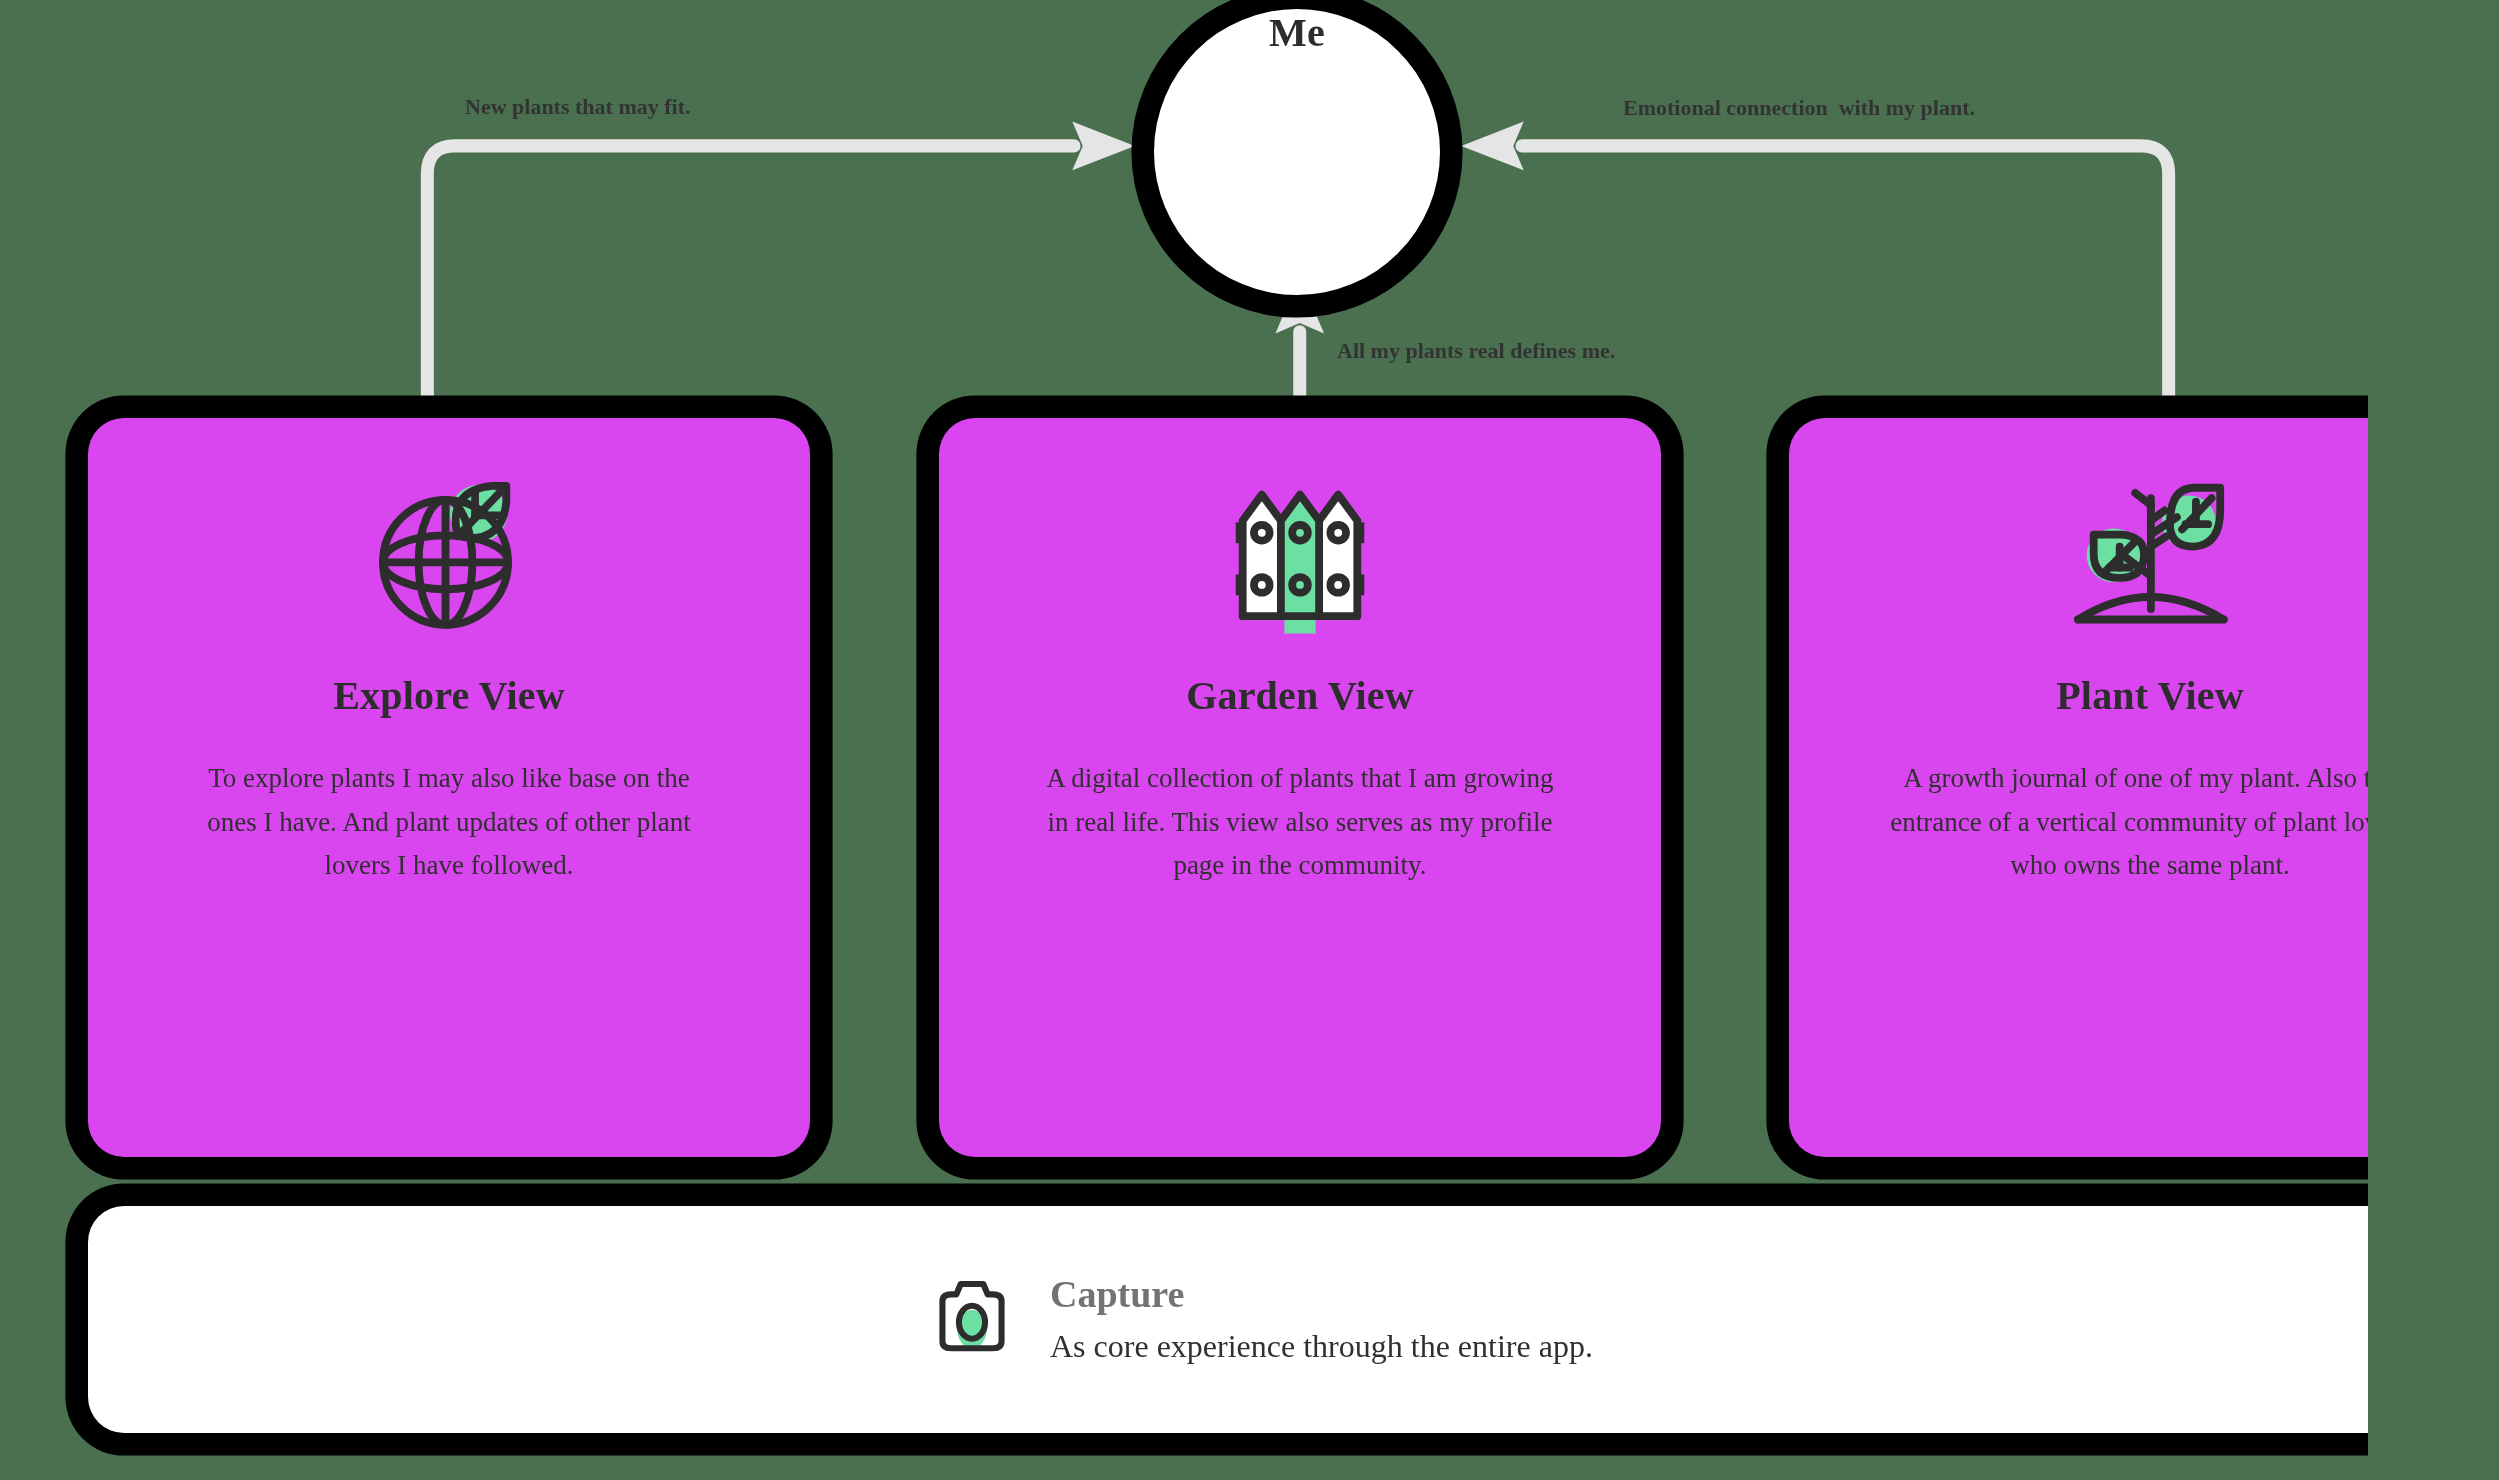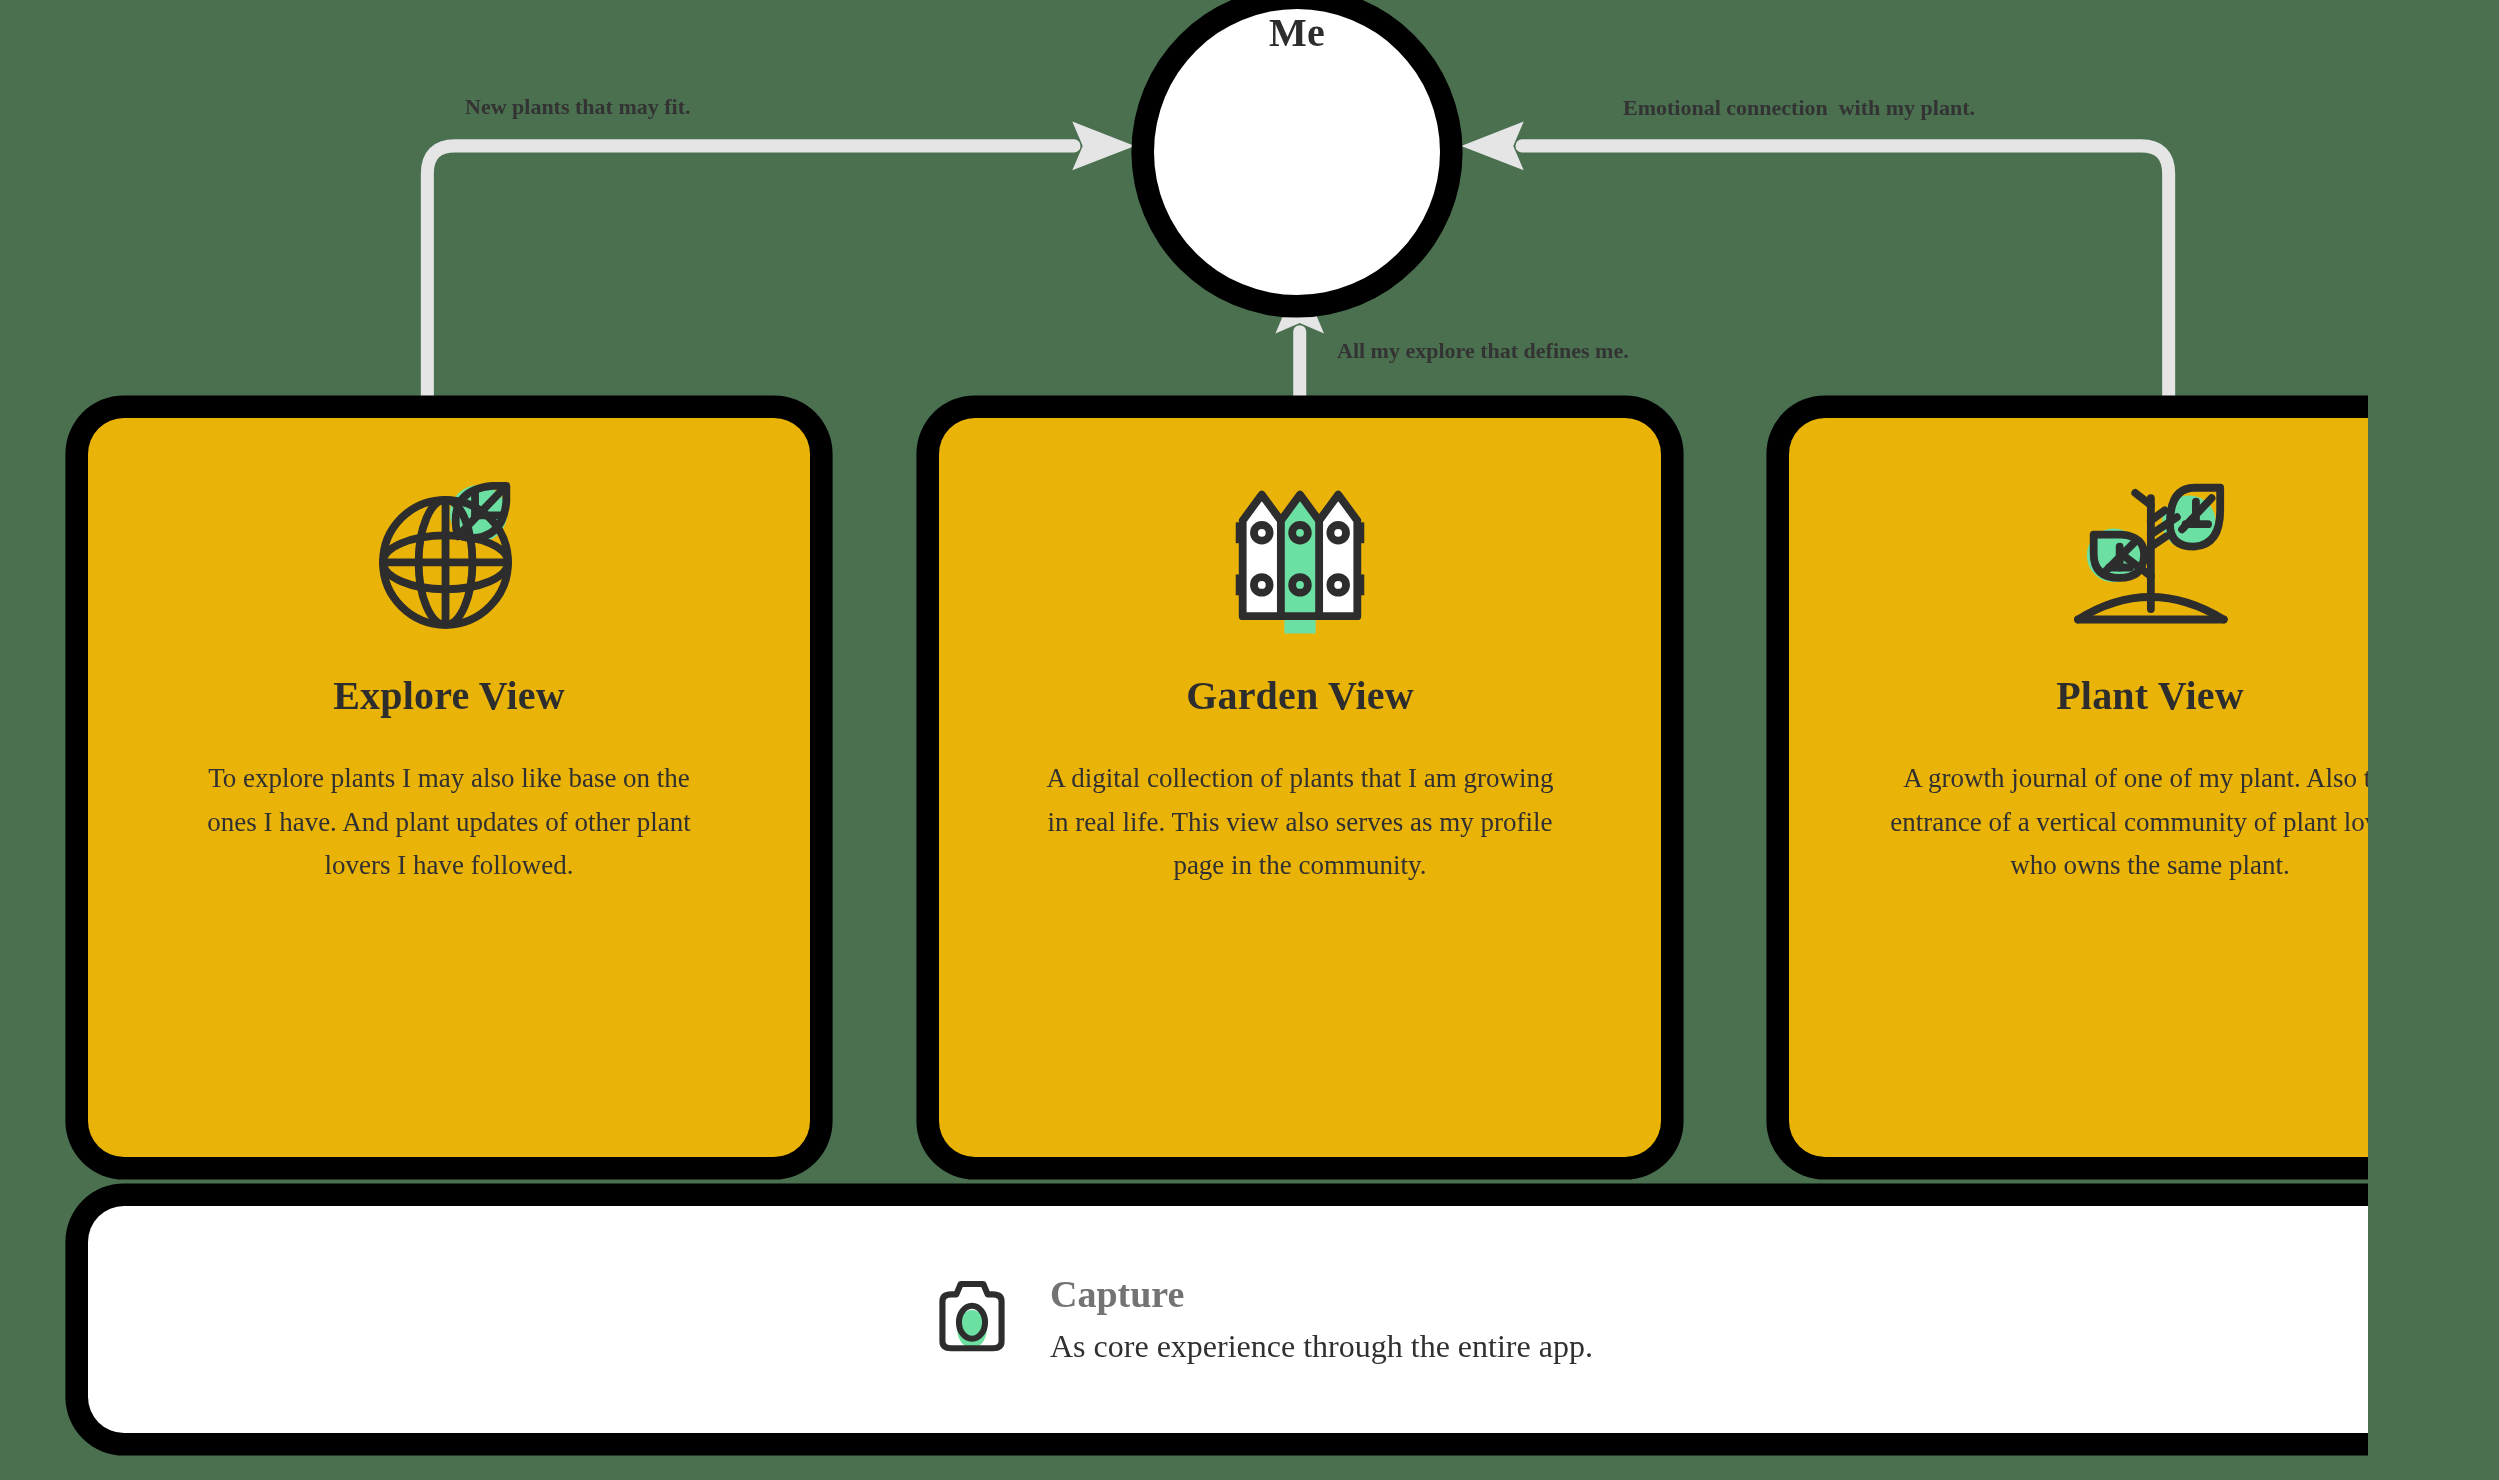--- a/index.html
+++ b/index.html
@@ -43,21 +43,21 @@
   .me-label {
     font-size: 40px;
     font-weight: bold;
     color: #2d2d2d;
     letter-spacing: 0.2px;
   }
 
   
   .card {
     position: absolute;
-    background: #eab308;
+    background: #d946ef;
     border-radius: 36px;
     box-shadow: 0 0 0 22.6px #000000;
     z-index: 4;
     display: flex;
     flex-direction: column;
     align-items: center;
     box-sizing: border-box;
   }
   #card-explore { left: 40px;   top: 418px; width: 722px; height: 739px; }
   #card-garden  { left: 891px; top: 418px; width: 722px; height: 739px; }
@@ -145,21 +145,21 @@
     <polygon points="1180,140 1252,168 1180,196 1192,168" fill="#e5e5e5"></polygon>
 
     <path d="M 1442 470 L 1442 382" fill="none" stroke="#e5e5e5" stroke-width="15" stroke-linecap="round"></path>
     <polygon points="1414,384 1442,318 1470,384 1442,372" fill="#e5e5e5"></polygon>
 
     <path d="M 2443 470 L 2443 200 Q 2443 168 2411 168 L 1698 168" fill="none" stroke="#e5e5e5" stroke-width="15" stroke-linecap="round"></path>
     <polygon points="1700,140 1628,168 1700,196 1688,168" fill="#e5e5e5"></polygon>
   </svg>
 
   <div class="edge-label" id="label-explore-me">New plants that may fit.</div>
-  <div class="edge-label" id="label-garden-me">All my explore that defines me.</div>
+  <div class="edge-label" id="label-garden-me">All my plants real defines me.</div>
   <div class="edge-label" id="label-plant-me">Emotional connection  with my plant.</div>
 
   <div class="me-node">
     <span class="me-label">Me</span>
   </div>
 
   <div class="card" id="card-explore">
     <div class="card-icon">
       <svg width="174" height="165" viewBox="0 0 200 190">
 

